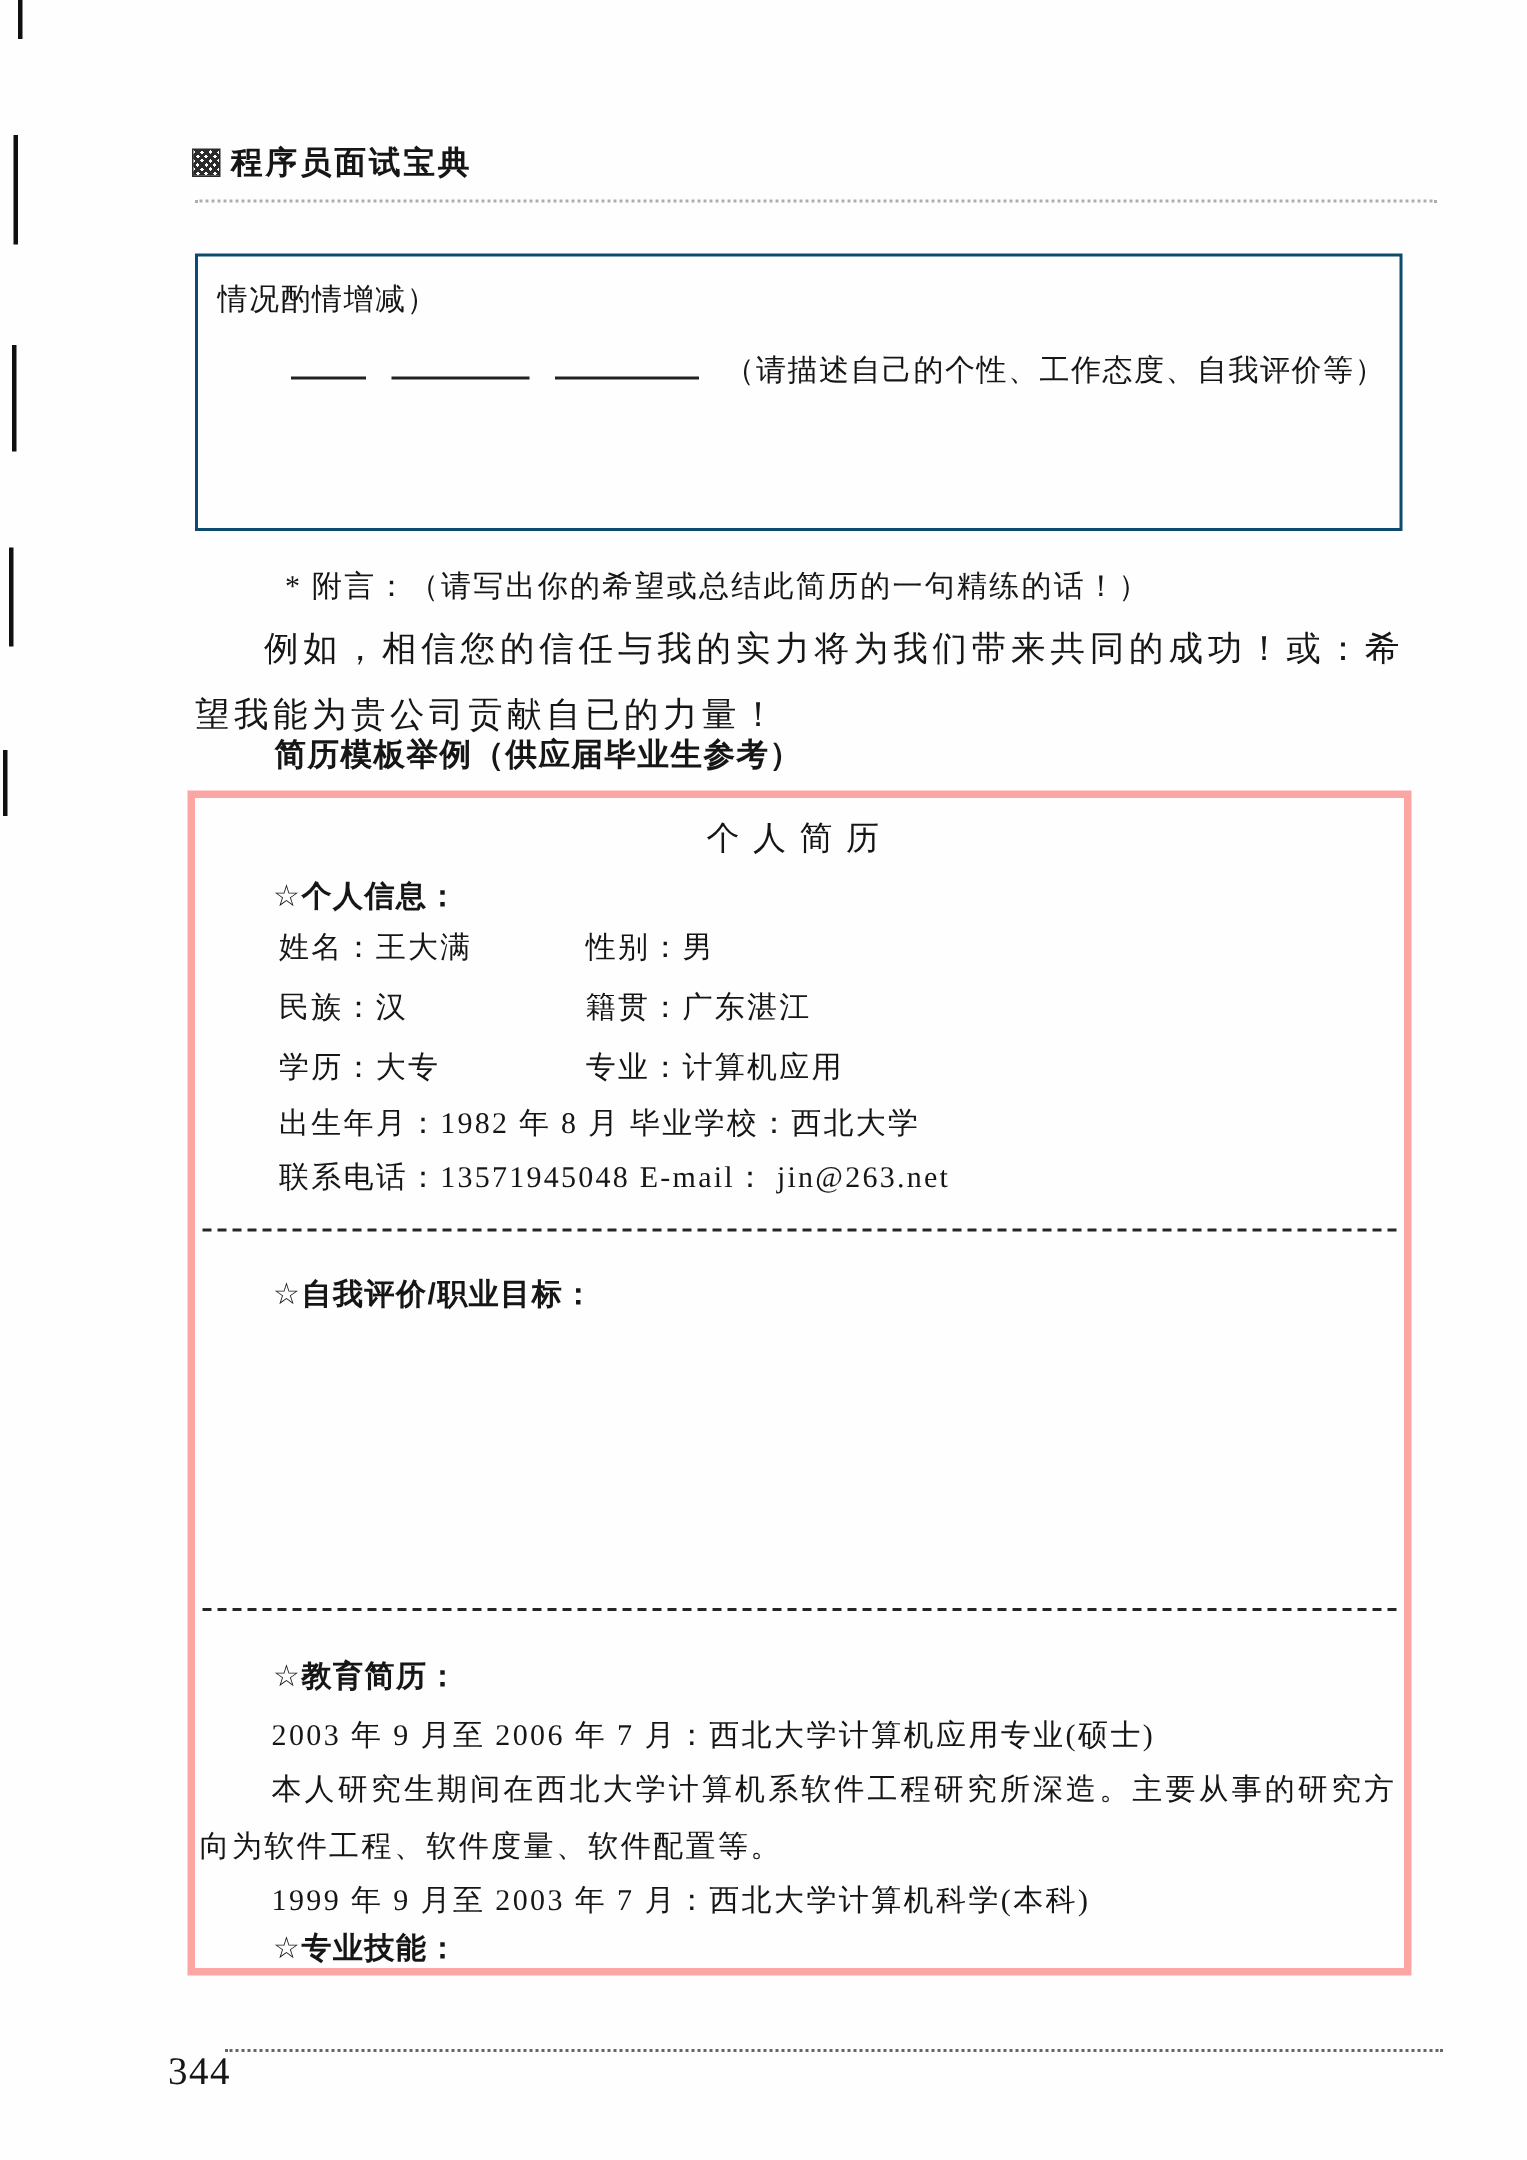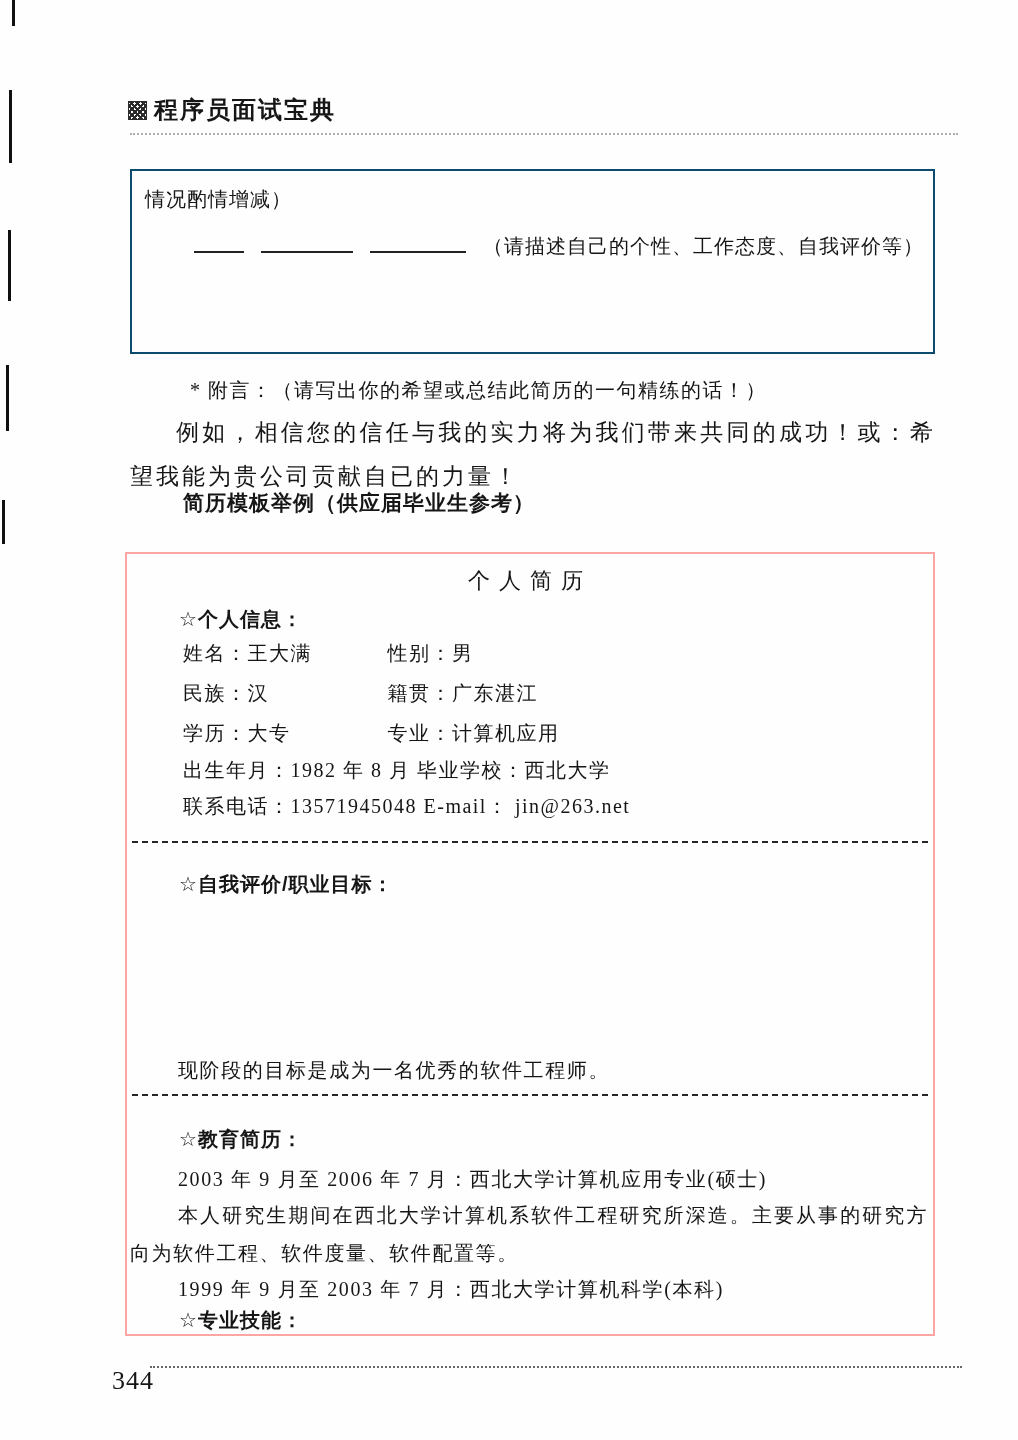--- a/index.html
+++ b/index.html
@@ -14,21 +14,21 @@
   
   .hdr{left:128px;top:94px;display:flex;align-items:center;gap:7px;}
   .hdr-icon{
     width:19px;height:19px;border:1px solid #2b2b2b;box-sizing:border-box;
     background-image:
       repeating-linear-gradient(45deg,#2b2b2b 0 2px,transparent 2px 4px),
       repeating-linear-gradient(-45deg,#2b2b2b 0 2px,transparent 2px 4px);
   }
   .hdr-title{
     font-family:"Liberation Sans","DejaVu Sans",sans-serif;
-    font-weight:bold;font-size:24px;letter-spacing:2px;
+    font-weight:bold;font-size:21px;letter-spacing:2px;
   }
   .hdr-rule{left:130px;top:133px;width:828px;border-top:2px dotted #9a9a9a;opacity:.8;}
   
   .top-box{
     left:130px;top:169px;width:801px;height:181px;
     border:2px solid #0c4a6e;font-size:20px;letter-spacing:1px;
   }
   .tb-line1{margin:15px 0 0 13px;}
   .tb-line2{margin:20px 0 0 62px;white-space:nowrap;}
   .blank{display:inline-block;border-bottom:2px solid #222;vertical-align:baseline;margin-right:17px;height:18px;}
@@ -38,21 +38,21 @@
   .ps-note{left:190px;top:377px;font-size:20px;letter-spacing:1.5px;}
   .ps-example{
     left:130px;top:411px;width:806px;font-size:23px;letter-spacing:3px;
     line-height:44px;text-indent:2em;text-align:justify;
   }
   .ps-heading{
     left:183px;top:489px;font-size:21px;font-weight:bold;letter-spacing:1px;
     font-family:Liberation Mono, monospace;
   }
   
-  .resume-box{left:125px;top:552px;width:806px;height:780px;border:2px solid #fca5a5;}
+  .resume-box{left:125px;top:527px;width:806px;height:780px;border:5px solid #fca5a5;}
   .resume-box .abs{position:absolute;}
   .r-title{top:12px;left:0;width:100%;text-align:center;font-size:22px;letter-spacing:9px;}
   .sec-heading{
     font-family:"Liberation Sans","DejaVu Sans",sans-serif;
     font-weight:bold;font-size:20px;letter-spacing:1px;
   }
   .r-p-heading{top:52px;left:52px;}
   .r-row{font-size:20px;letter-spacing:1.5px;left:56px;white-space:nowrap;}
   .r-row .c1{display:inline-block;width:198px;}
   .rr1{top:86px;} .rr2{top:126px;} .rr3{top:166px;} .rr4{top:203px;} .rr5{top:239px;}
@@ -116,21 +116,20 @@
   <div class="abs r-row rr3">
     <span class="c1">学历：大专</span>
     <span class="c2">专业：计算机应用</span>
   </div>
   <div class="abs r-row rr4">出生年月：1982 年 8 月  毕业学校：西北大学</div>
   <div class="abs r-row rr5">联系电话：13571945048 E-mail：  jin@263.net</div>
 
   <div class="abs r-divider rd1"></div>
 
   <div class="abs sec-heading r-se-heading">☆自我评价/职业目标：</div>
-  <div class="abs r-para r-se-para2">现阶段的目标是成为一名优秀的软件工程师。</div>
 
   <div class="abs r-divider rd2"></div>
 
   <div class="abs sec-heading r-edu-heading">☆教育简历：</div>
   <div class="abs r-para r-edu-line1">2003 年 9 月至 2006 年 7 月：西北大学计算机应用专业(硕士)</div>
   <div class="abs r-para r-edu-para">本人研究生期间在西北大学计算机系软件工程研究所深造。主要从事的研究方向为软件工程、软件度量、软件配置等。</div>
   <div class="abs r-para r-edu-line2">1999 年 9 月至 2003 年 7 月：西北大学计算机科学(本科)</div>
 
   <div class="abs sec-heading r-skills-heading">☆专业技能：</div>
 </div>

